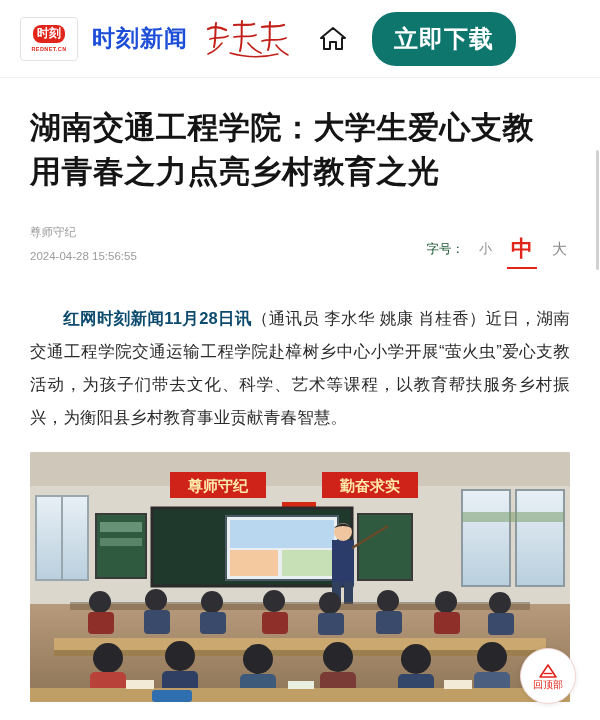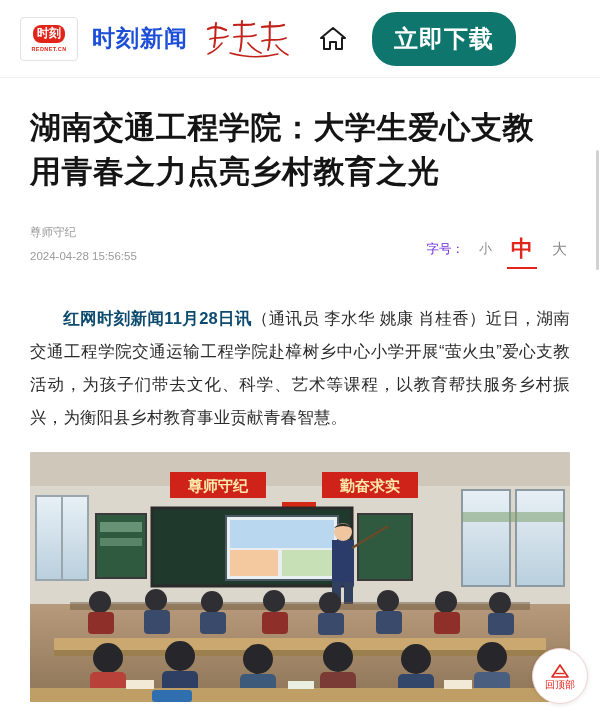--- a/index.html
+++ b/index.html
@@ -114,21 +114,21 @@
   }
   .meta-left .line1 { display: flex; gap: 24px; }
   .fontsize-ctrl {
     display: flex;
     align-items: center;
     gap: 12px;
     margin-top: 14px;
   }
   .fontsize-label {
     font-size: 12.5px;
-    color: #6d28d9;
+    color: #14532d;
   }
   .fs-opt {
     font-size: 13px;
     color: #8a8a8a;
     cursor: pointer;
     padding: 0 3px;
   }
   .fs-opt.big { font-size: 15px; }
   .fs-opt.active {
     color: #e1251b;
@@ -161,21 +161,21 @@
     width: 100%;
     height: 262px;
     overflow: hidden;
     position: relative;
     border-radius: 2px;
   }
 
   
   .float-col {
     position: absolute;
-    right: 12px;
+    right: 24px;
     bottom: 16px;
     display: flex;
     flex-direction: column;
     gap: 10px;
     z-index: 40;
   }
   .float-btn {
     width: 56px; height: 56px;
     border-radius: 50%;
     background: #ffffff;

